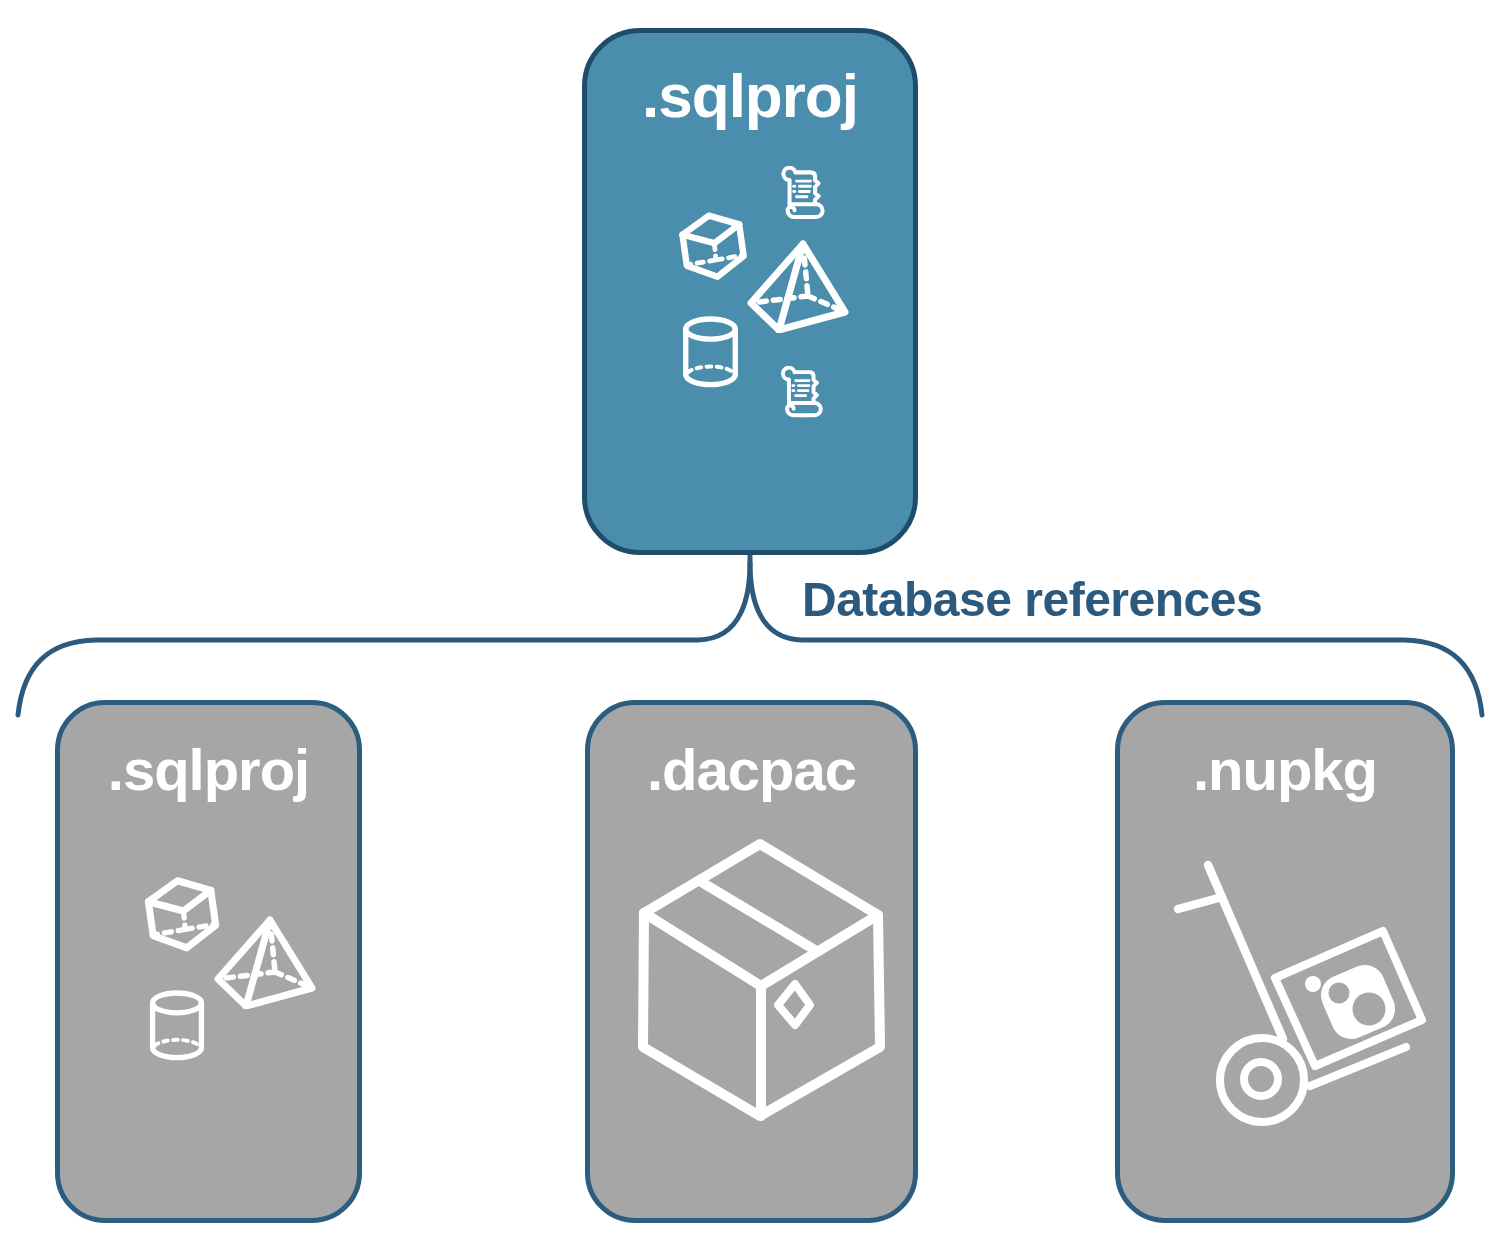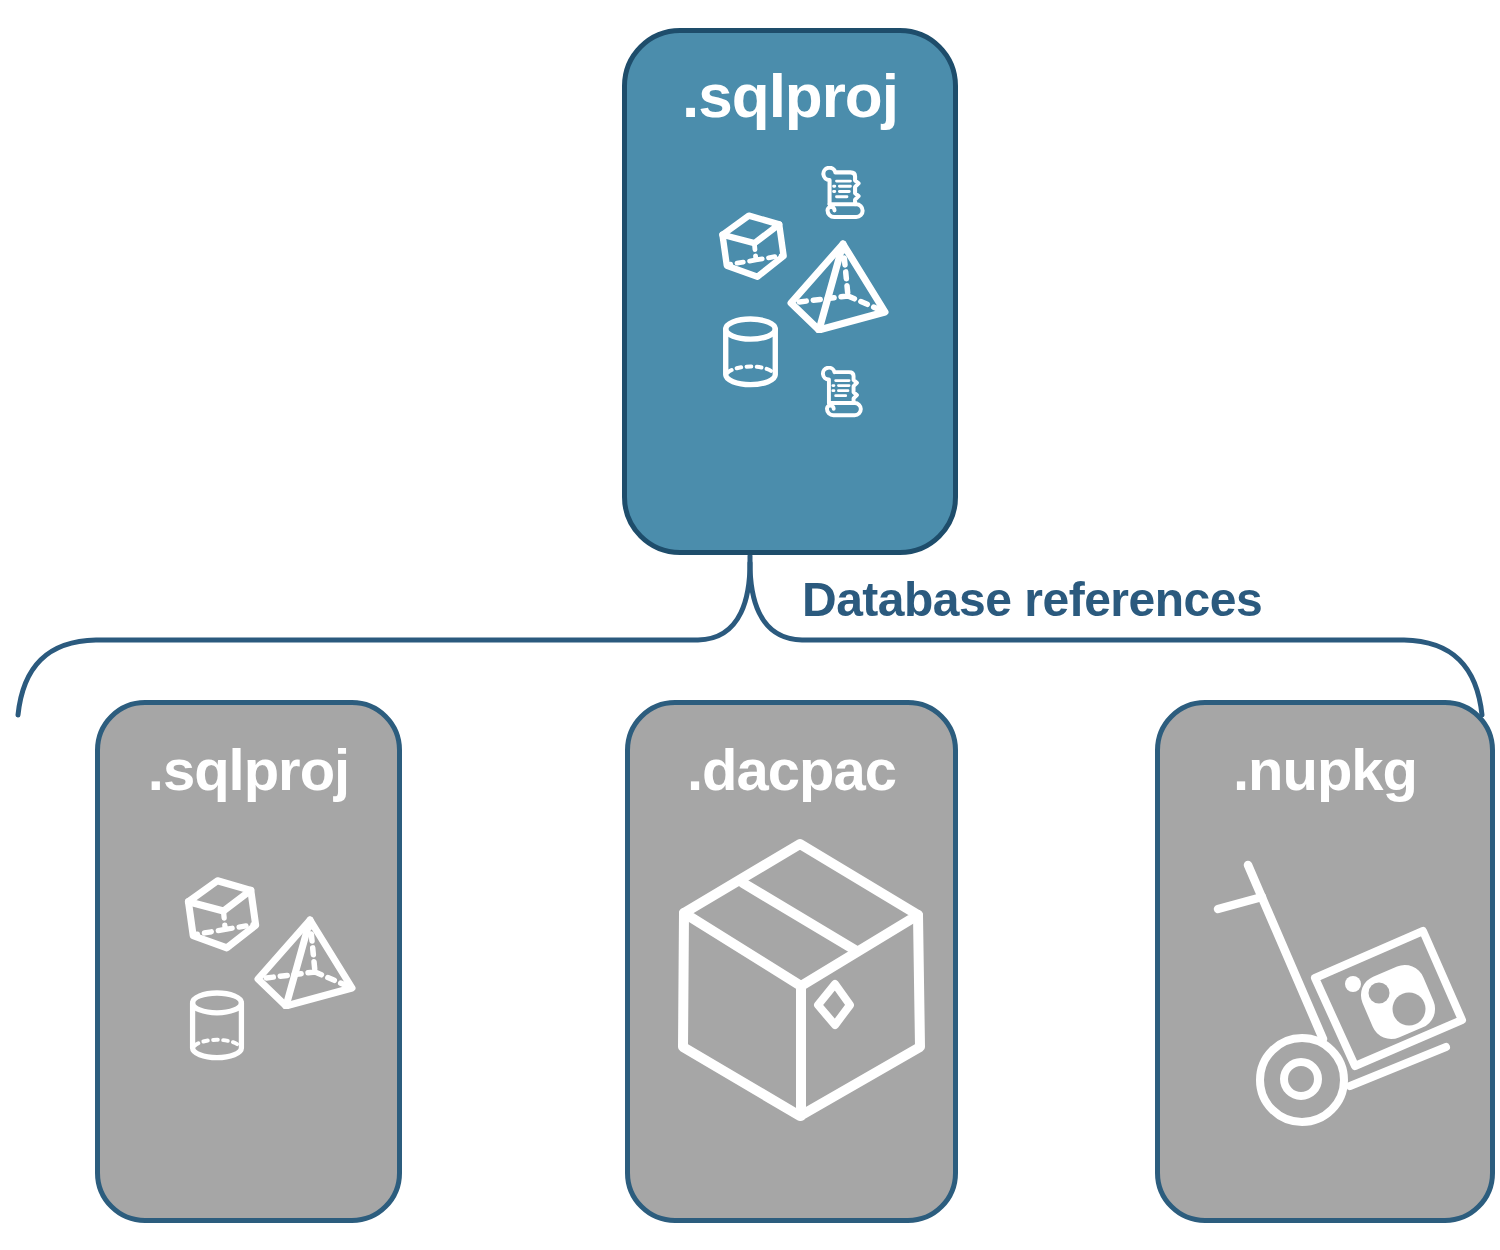--- a/index.html
+++ b/index.html
@@ -1,19 +1,19 @@
 <!DOCTYPE html>
 <html><head>
 <meta charset="utf-8">
 <style>
   html,body { margin:0; padding:0; background:#ffffff; }
   body { width:1500px; height:1250px; font-family:"Liberation Sans", sans-serif; }
   .canvas { position:relative; width:1500px; height:1250px; overflow:hidden; background:#ffffff; }
 
-  .node { position:absolute; box-sizing:border-box; border:5px solid #2C5D7E;margin-left:40px; }
+  .node { position:absolute; box-sizing:border-box; border:5px solid #2C5D7E; }
   .node-root {
     left:582px; top:28px; width:336px; height:527px;
     background:#4B8DAC; border-color:#1E4D6B; border-radius:58px;
   }
   .node-child {
     top:700px; height:523px;
     background:#A6A6A6; border-color:#2C5D7E; border-radius:50px;
   }
   .node-child-1 { left:55px;   width:307px; }
   .node-child-2 { left:585px;  width:333px; }

